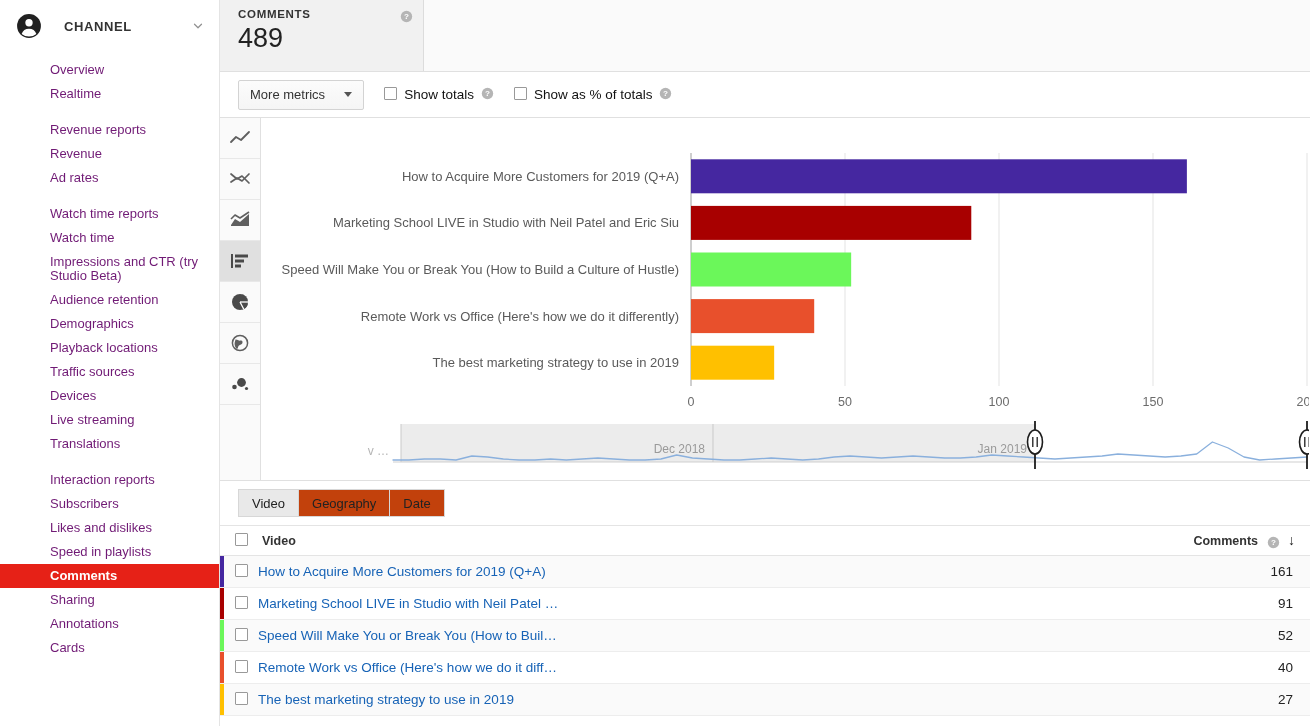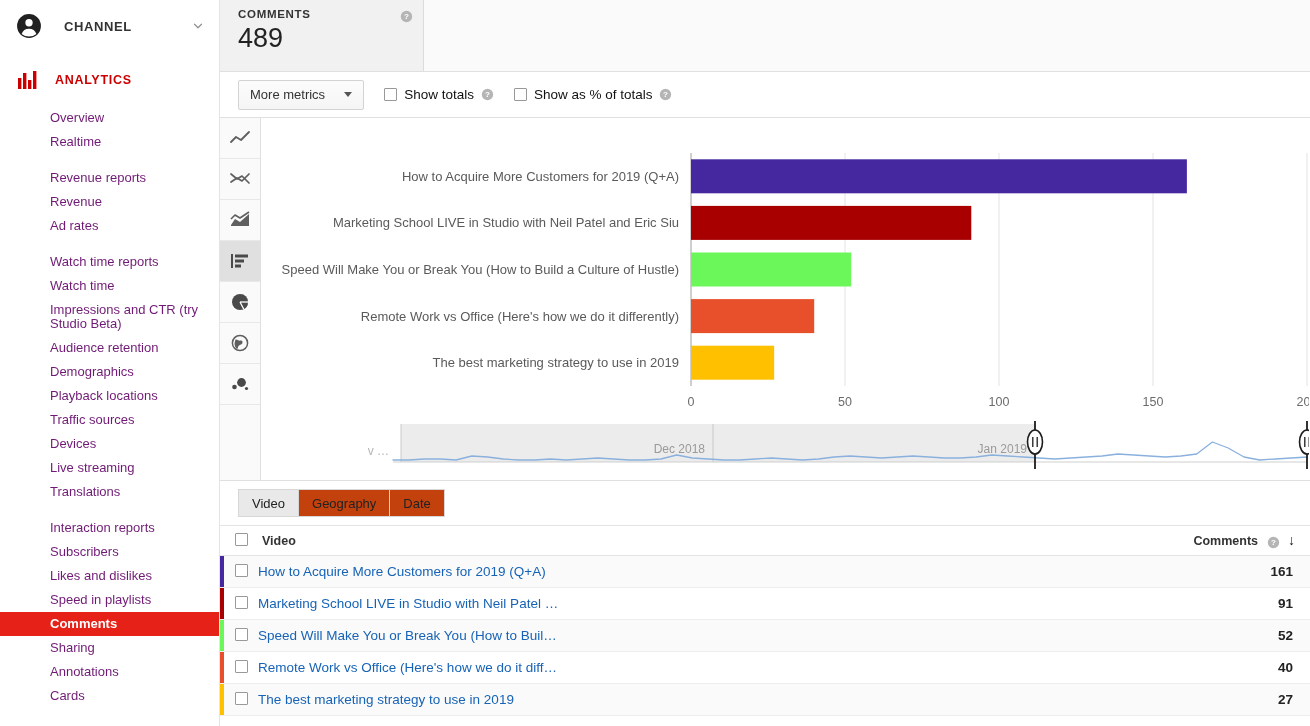--- a/index.html
+++ b/index.html
@@ -113,21 +113,21 @@
     display: inline-flex; align-items: center; gap: 19px;
     cursor: pointer;
   }
   .caret {
     width: 0; height: 0;
     border-left: 4px solid transparent;
     border-right: 4px solid transparent;
     border-top: 5px solid #555;
   }
   .chk-group {
-    display: inline-flex; align-items: center; gap: 7px;
+    display: inline-flex; gap: 7px;
     margin-left: 20px; font-size: 13.5px; color: #111;
     cursor: pointer;
   }
   .chk {
     width: 13px; height: 13px;
     border: 1px solid #999; border-radius: 1px;
     background: #fff; display: inline-block;
   }
   .help-dot {
     width: 13px; height: 13px; display: inline-block;
@@ -210,50 +210,41 @@
   .th-title { text-align: left; padding-left: 4px !important; }
   .th-num {
     text-align: right; padding-right: 15px !important;
     white-space: nowrap;
   }
   .vid-link {
     color: #1763b6; text-decoration: none; cursor: pointer;
     white-space: nowrap;
   }
   .sort-arrow { display: inline-block; margin-left: 5px; font-size: 14px; color: #222; }
-  .num-cell { color: #222; font-size: 13.5px; font-weight: bold; }
+  .num-cell { color: #222; font-size: 13.5px; }
 </style>
 </head>
 <body>
 
 <div id="app">
 
   <div class="sidebar">
 
     <div class="channel-row">
       <svg class="avatar-icon" viewBox="0 0 24 24">
         <circle cx="12" cy="12" r="11" fill="#212121"></circle>
         <circle cx="12" cy="9" r="3.4" fill="#ffffff"></circle>
         <path d="M5.2 19.4a7.2 7.2 0 0 1 13.6 0 11 11 0 0 1-13.6 0z" fill="#ffffff"></path>
       </svg>
       <span class="channel-label">CHANNEL</span>
       <svg class="chev" viewBox="0 0 24 24">
         <path d="M6 9l6 6 6-6" stroke="#555" stroke-width="2.1" fill="none" stroke-linecap="round" stroke-linejoin="round"></path>
       </svg>
     </div>
 
-    <div class="analytics-row">
-      <svg class="analytics-icon" viewBox="0 0 20 18">
-        <rect x="0" y="7" width="3.4" height="11" fill="#cc0000"></rect>
-        <rect x="5" y="2" width="3.4" height="16" fill="#cc0000"></rect>
-        <rect x="10" y="9" width="3.4" height="9" fill="#cc0000"></rect>
-        <rect x="15" y="0" width="3.4" height="18" fill="#cc0000"></rect>
-      </svg>
-      <span class="analytics-label">ANALYTICS</span>
-    </div>
 
     <div class="nav-list" id="nav-list">
         <div class="nav-item">
           <span>Overview</span>
         </div>
         <div class="nav-item">
           <span>Realtime</span>
         </div>
         <div class="nav-gap"></div>
         <div class="nav-item">

